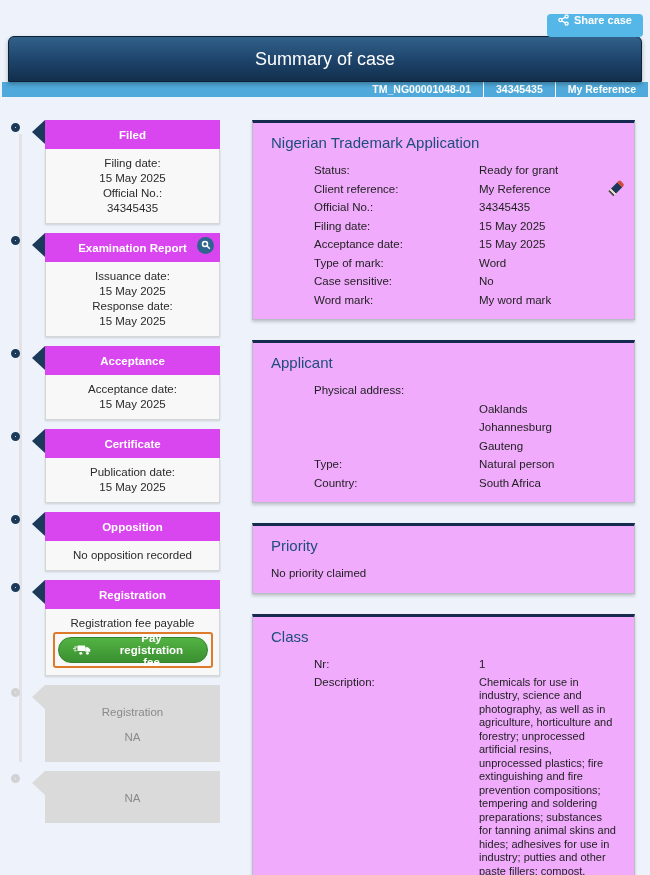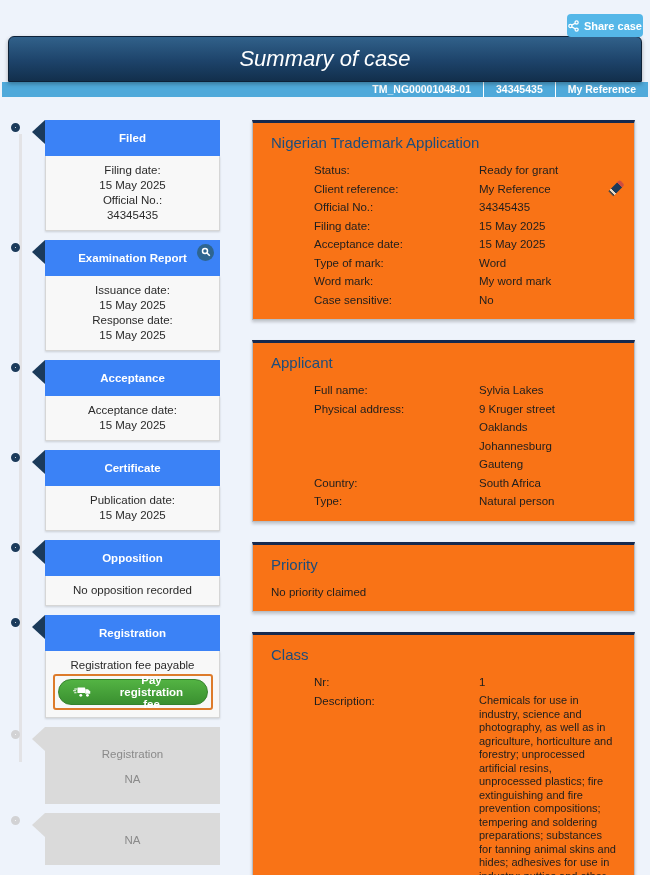--- a/index.html
+++ b/index.html
@@ -10,33 +10,33 @@
     font-family:"Liberation Sans", sans-serif;
     position:relative; overflow:hidden;
     color:#1e1e1e;
   }
 
   
   .share-btn {
     position:absolute; top:14px; right:7px; height:23px;
     background:#55b7e8; color:#fff; border:none; border-radius:4px;
     font-family:inherit; font-size:11px; font-weight:bold;
-    display:flex; align-items:center; gap:5px; padding:0 1px;
+    display:flex; align-items:flex-start; gap:5px; padding:0 11px;
     cursor:pointer; z-index:3;
   }
 
   
   .titlebar {
     margin:36px 8px 0 8px; height:46px;
     background:linear-gradient(180deg,#31618a 0%, #1d436a 55%, #122f4c 100%);
     border:1px solid #0d2138; border-radius:6px 6px 0 0;
-    color:#fff; font-size:22px;
+    color:#fff; font-size:18px;
     display:flex; align-items:center; justify-content:center;
     box-shadow:0 2px 4px rgba(0,0,0,.3);
-    position:relative; z-index:2;font-style:italic;
+    position:relative; z-index:2;
   }
   .refbar {
     margin:0 2px; height:15px; background:#4fa9da;
     display:flex; align-items:center; justify-content:flex-end;
     color:#fff; font-size:10.5px; font-weight:bold;
   }
   .ref-item { padding:0 12px; line-height:15px; border-right:1px solid #fff; }
   .ref-item:last-child { border-right:none; }
 
   
@@ -47,21 +47,21 @@
   .rail { position:absolute; left:19px; top:14px; width:3px; height:628px; background:#e3e3e6; }
   .milestone { display:flex; margin-bottom:9px; position:relative; }
   .node-col { width:45px; flex-shrink:0; position:relative; }
   .node {
     position:absolute; left:11px; top:3px; width:9px; height:9px;
     border:4px solid #1b3a5a; background:#fff; border-radius:50%;
   }
   .node.gray { border-color:#d2d2d4; }
   .t-card { flex:1; position:relative; }
   .card-header {
-    position:relative; height:36px; background:#3b82f6; color:#fff;
+    position:relative; height:29px; background:#d946ef; color:#fff;
     font-size:11.5px; font-weight:bold;
     display:flex; align-items:center; justify-content:center;
   }
   .card-header::before {
     content:""; position:absolute; left:-13px; top:0;
     border-top:12px solid transparent; border-bottom:12px solid transparent;
     border-right:13px solid #1b3a5a;
   }
   .card-body {
     background:#f8f8f8; border:1px solid #d6d6d6; border-top:none;
@@ -93,21 +93,21 @@
     content:""; position:absolute; left:-13px; top:0;
     border-top:12px solid transparent; border-bottom:12px solid transparent;
     border-right:13px solid #dadada;
   }
   .gray-title { margin-bottom:10px; line-height:15px; }
   .gray-value { line-height:15px; }
 
   
   .panels { flex:1; }
   .panel {
-    position:relative; background:#f97316;
+    position:relative; background:#f0abfc;
     border:1px solid #b8bec5; border-top:3px solid #16294e;
     box-shadow:0 2px 3px rgba(0,0,0,.2);
     padding:11px 18px 10px 18px; margin-bottom:20px;
   }
   .panel-title { color:#1d4d7c; font-size:15px; margin:0 0 10px 0; font-weight:normal; line-height:17px; }
   .p-row { display:flex; font-size:11.5px; line-height:18.5px; color:#1e1e1e; }
   .p-row .lbl { width:165px; flex-shrink:0;margin-left:43px; }
   .p-row .val { flex:1; }
   .p-row .val.desc { font-size:11px; line-height:13.5px; padding-top:2.5px; }
   .note-line { font-size:11.5px; line-height:18.5px; }
@@ -318,58 +318,53 @@
         </div>
       <div class="p-row">
           <span class="lbl">Acceptance date:</span>
           <span class="val">15 May 2025</span>
         </div>
       <div class="p-row">
           <span class="lbl">Type of mark:</span>
           <span class="val">Word</span>
         </div>
       <div class="p-row">
+          <span class="lbl">Case sensitive:</span>
+          <span class="val">No</span>
+        </div>
+      <div class="p-row">
           <span class="lbl">Word mark:</span>
           <span class="val">My word mark</span>
         </div>
-      <div class="p-row">
-          <span class="lbl">Case sensitive:</span>
-          <span class="val">No</span>
-        </div>
     </div>
 
     <div class="panel">
       <h2 class="panel-title">Applicant</h2>
       <div class="p-row">
-          <span class="lbl">Full name:</span>
-          <span class="val">Sylvia Lakes</span>
-        </div>
-      <div class="p-row">
           <span class="lbl">Physical address:</span>
-          <span class="val">9 Kruger street</span>
         </div>
       <div class="p-row">
           <span class="lbl"></span>
           <span class="val">Oaklands</span>
         </div>
       <div class="p-row">
           <span class="lbl"></span>
           <span class="val">Johannesburg</span>
         </div>
       <div class="p-row">
           <span class="lbl"></span>
           <span class="val">Gauteng</span>
         </div>
       <div class="p-row">
+          <span class="lbl">Type:</span>
+          <span class="val">Natural person</span>
+        </div>
+      <div class="p-row">
           <span class="lbl">Country:</span>
           <span class="val">South Africa</span>
-        </div>
-      <div class="p-row">
-          <span class="lbl">Type:</span>
-          <span class="val">Natural person</span>
         </div>
     </div>
 
     <div class="panel">
       <h2 class="panel-title">Priority</h2>
       <div class="note-line">No priority claimed</div>
     </div>
 
     <div class="panel">
       <h2 class="panel-title">Class</h2>

